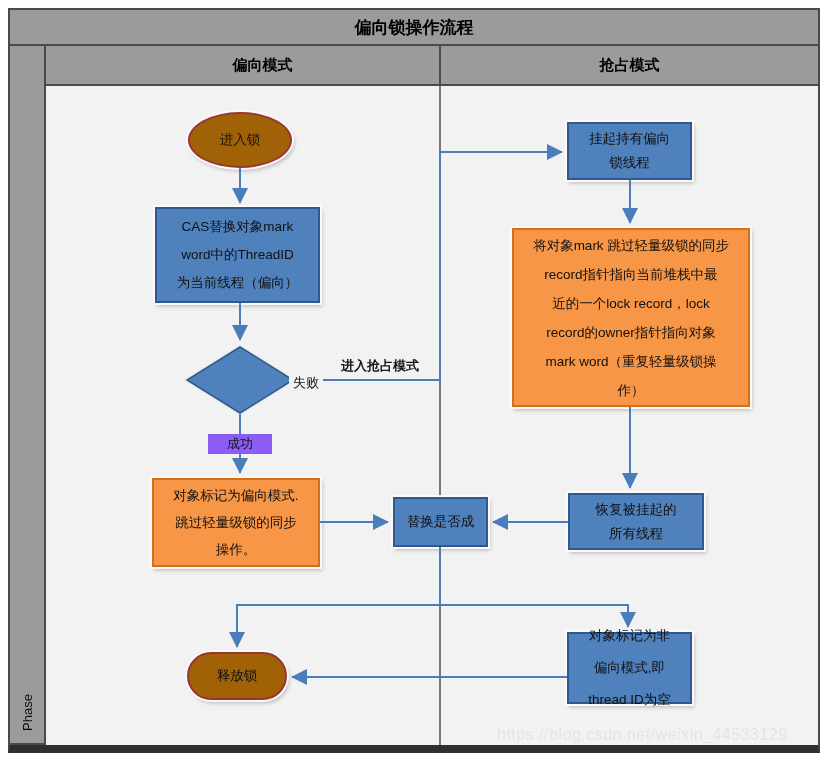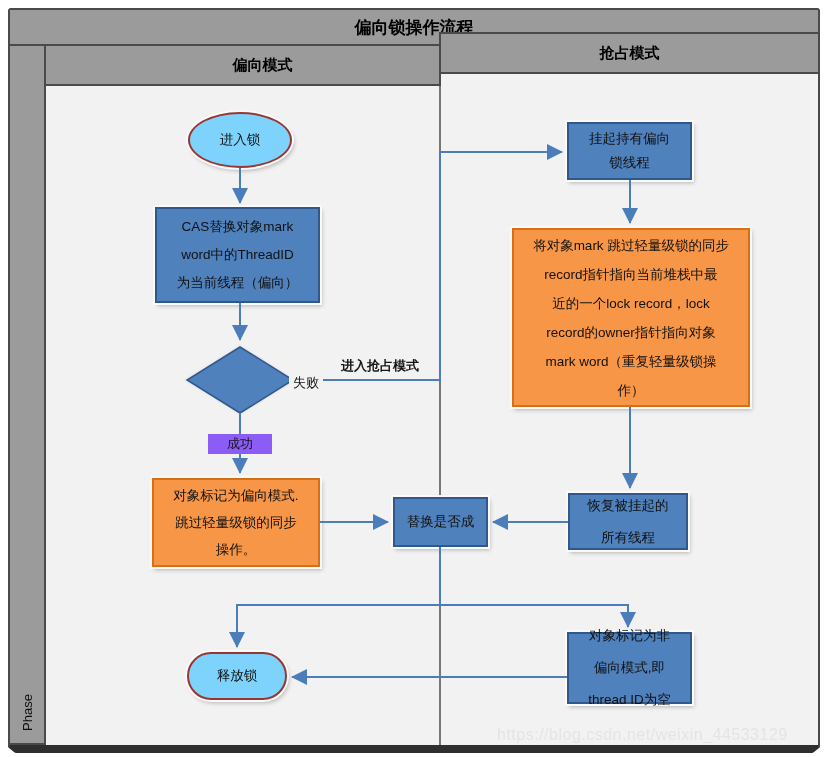--- a/index.html
+++ b/index.html
@@ -1,45 +1,45 @@
 <!DOCTYPE html>
 <html><head>
 <meta charset="utf-8">
 <style>
   html,body{margin:0;padding:0;background:#ffffff;font-family:"Liberation Sans","DejaVu Sans",sans-serif;}
-  .stage{position:relative;width:828px;height:757px;background:#ffffff;overflow:hidden;border-radius:31px;}
+  .stage{position:relative;width:828px;height:757px;background:#ffffff;overflow:hidden;}
 
   
   .frame{position:absolute;left:8px;top:8px;width:812px;height:745px;box-sizing:border-box;
          border:2px solid #4a4a4a;border-bottom:8px solid #2f2f2f;background:#f2f2f2;}
   .graybar{position:absolute;box-sizing:border-box;background:#9b9b9b;border:2px solid #4a4a4a;
            display:flex;align-items:center;justify-content:center;color:#000;}
   .titlebar{left:8px;top:8px;width:812px;height:38px;font-size:17px;font-weight:bold;}
   .phasebar{left:8px;top:44px;width:38px;height:701px;align-items:flex-end;}
   .phasebar span{writing-mode:vertical-rl;transform:rotate(180deg);font-size:13px;color:#0d0d0d;padding:12px 0;}
   .hdr{font-size:15px;font-weight:bold;}
   .hdr-left{left:44px;top:44px;width:397px;height:42px;padding-left:40px;}
-  .hdr-right{left:439px;top:32px;width:381px;height:42px;}
+  .hdr-right{left:439px;top:44px;width:381px;height:42px;}
   .divider{position:absolute;left:439px;top:86px;width:2px;height:659px;background:#787878;z-index:1;}
 
   
   .node{position:absolute;box-sizing:border-box;display:flex;align-items:center;justify-content:center;
         text-align:center;white-space:pre-line;font-size:13.5px;line-height:1.6;color:#111;z-index:2;
         border:2px solid;box-shadow:0 0 0 2px #fafafa,2px 3px 4px rgba(0,0,0,.25);}
   .blue{background:#4f81bd;border-color:#30588c;}
   .orange{background:#f79646;border-color:#d96f14;}
-  .red{background:#7dd3fc;border-color:#9a3532;}
+  .red{background:#a16207;border-color:#9a3532;}
   .n-start{left:188px;top:112px;width:104px;height:56px;border-radius:50%;}
   .n-cas{left:155px;top:207px;width:165px;height:96px;line-height:28px;}
   .n-biased{left:152px;top:478px;width:168px;height:89px;line-height:27px;}
   .n-run{left:393px;top:497px;width:95px;height:50px;}
   .n-release{left:187px;top:652px;width:100px;height:48px;border-radius:26px;}
   .n-suspend{left:567px;top:122px;width:125px;height:58px;line-height:24px;}
   .n-lockrec{left:512px;top:228px;width:238px;height:179px;line-height:29px;}
-  .n-resume{left:568px;top:493px;width:120px;height:57px;line-height:32px;}
+  .n-resume{left:568px;top:493px;width:136px;height:57px;line-height:24px;}
   .n-unbias{left:567px;top:632px;width:125px;height:72px;line-height:32px;}
 
   
   .diamond-svg{position:absolute;left:184px;top:344px;z-index:2;}
   .diamond-label{position:absolute;left:168px;top:350px;width:144px;height:60px;z-index:3;
                  display:flex;align-items:center;justify-content:center;text-align:center;
                  white-space:pre-line;font-size:13.5px;line-height:21px;color:#111;}
 
   
   .connectors{position:absolute;left:0;top:0;z-index:3;pointer-events:none;}

